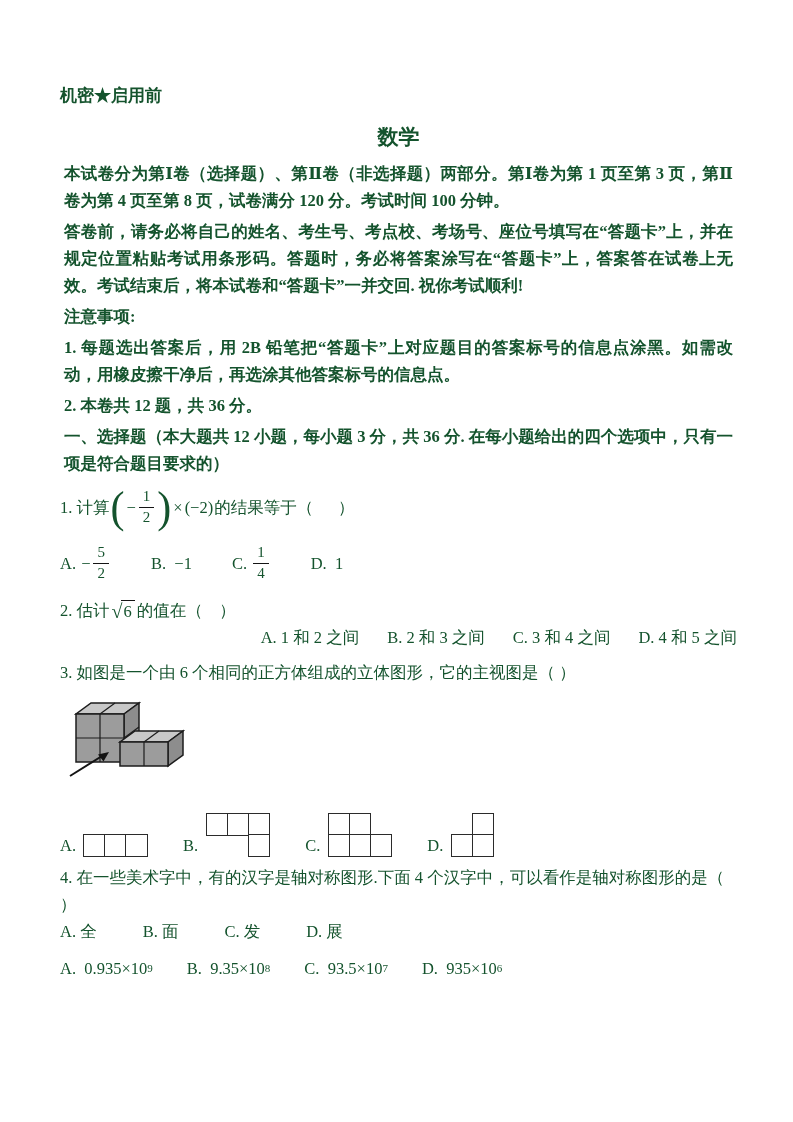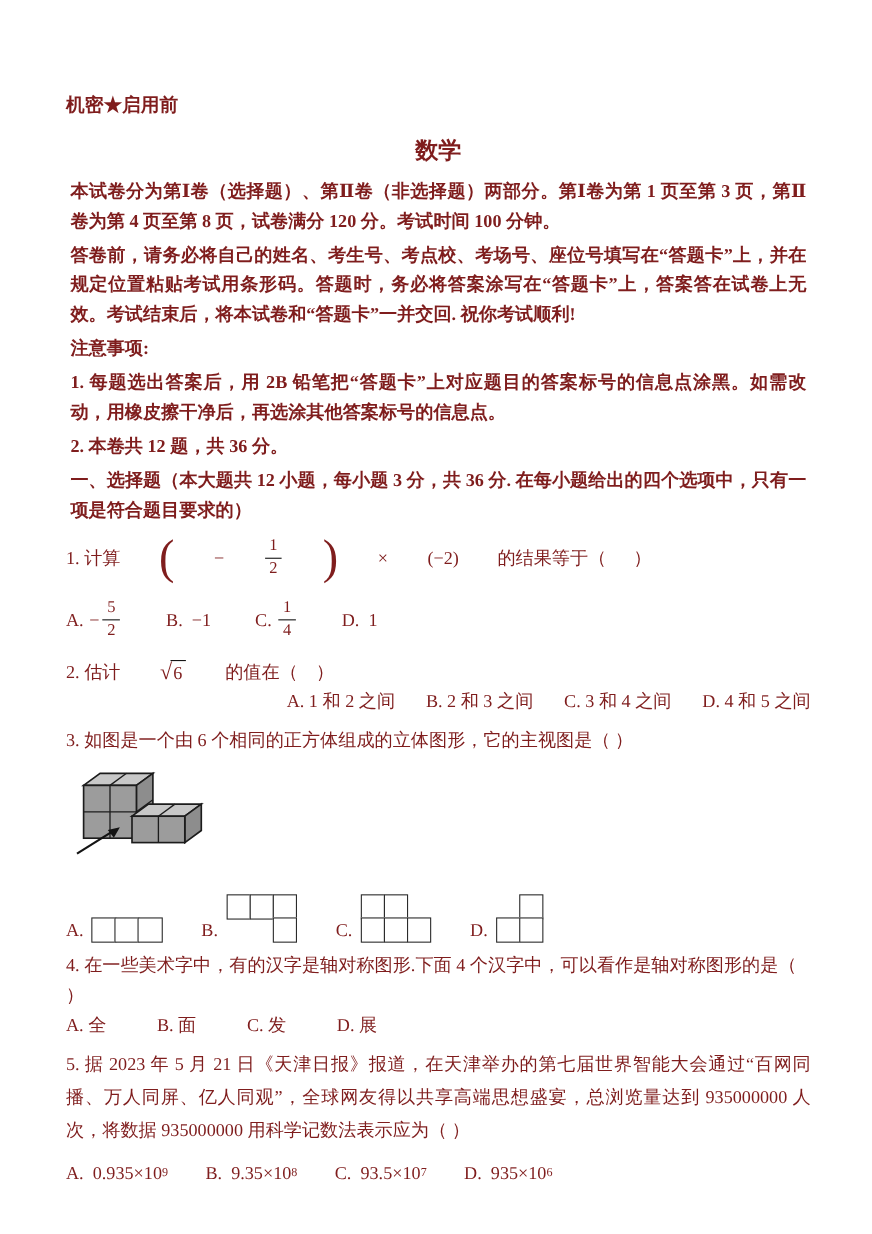--- a/index.html
+++ b/index.html
@@ -1,29 +1,29 @@
 <!DOCTYPE html>
 <html><head>
 <meta charset="utf-8">
 <style>
   html,body { margin:0; padding:0; background:#ffffff; }
   .page {
     position:relative; width:793px; height:1122px; margin:0 auto;
     background:#fff; box-sizing:border-box;
     padding:82px 56px 0 60px;
     font-family:"Liberation Serif","DejaVu Serif",serif;
-    color:#7f1d1d; font-size:16.5px; line-height:27px;
+    color:#14532d; font-size:16.5px; line-height:27px;
   }
   .classified { font-weight:700; font-size:17px; }
   .title   { text-align:center; font-weight:700; font-size:20px; margin:8px 0 0; line-height:28px; }
   .subject { text-align:center; font-weight:700; font-size:21px; margin:15px 0 0; line-height:27px; }
   .bold-par { font-weight:700; margin:4px; text-align:justify; }
   .intro1 { margin-top:9px; }
   .center-heading { text-align:center; font-weight:700; }
-  .q { font-weight:400;gap:34px; }
+  .q { font-weight:400; }
   .q3text { margin-top:8px; }
   .q5text { margin-top:8px; line-height:30px; text-align:justify; }
 
   
   .opt-row { display:flex; align-items:center; font-weight:400; }
   .q1opts { gap:40px; height:50px; margin-top:6px; }
   .q2opts { gap:28px;justify-content:flex-end; }
   .q4opts { gap:46px; }
   .q5opts { gap:34px; margin-top:8px; height:30px; }
   .opt { display:inline-flex; align-items:center; white-space:pre; }
@@ -185,21 +185,20 @@
   
   <div class="q" style="margin-top:8px;">4. 在一些美术字中，有的汉字是轴对称图形.下面 4 个汉字中，可以看作是轴对称图形的是（      ）</div>
   <div class="opt-row q4opts">
     <span class="opt">A. 全</span>
     <span class="opt">B. 面</span>
     <span class="opt">C. 发</span>
     <span class="opt">D. 展</span>
   </div>
 
   
-  <div class="q q5text">5. 据 2023 年 5 月 21 日《天津日报》报道，在天津举办的第七届世界智能大会通过“百网同播、万人同屏、亿人同观”，全球网友得以共享高端思想盛宴，总浏览量达到 935000000 人次，将数据 935000000 用科学记数法表示应为（      ）</div>
   <div class="opt-row q5opts">
     <span class="opt">
       <span>A.  </span><span>0.935×10</span><span class="sup">9</span>
     </span>
     <span class="opt">
       <span>B.  </span><span>9.35×10</span><span class="sup">8</span>
     </span>
     <span class="opt">
       <span>C.  </span><span>93.5×10</span><span class="sup">7</span>
     </span>

